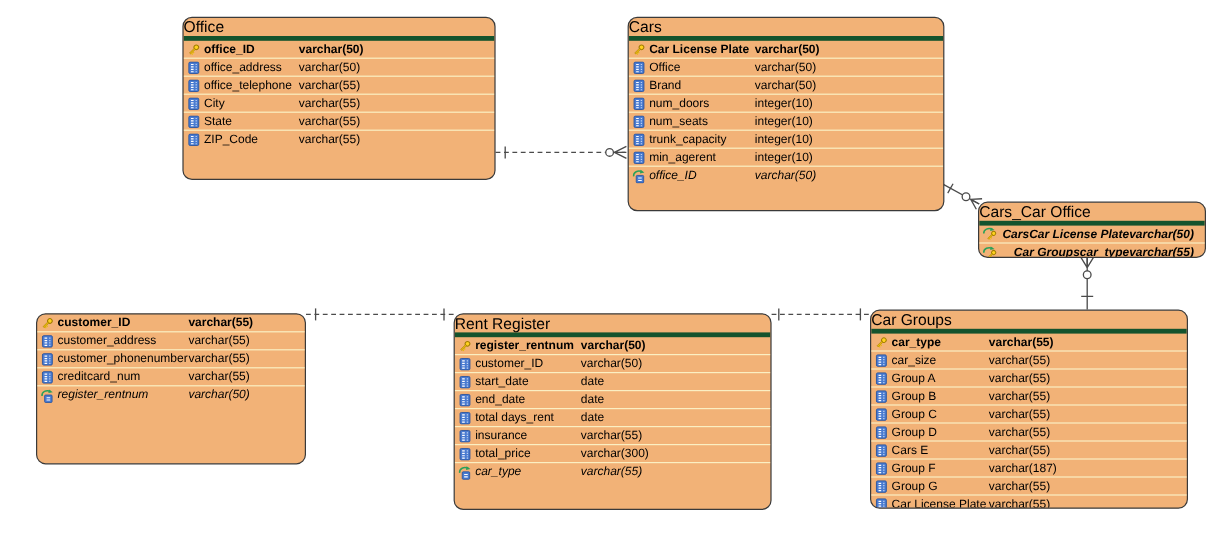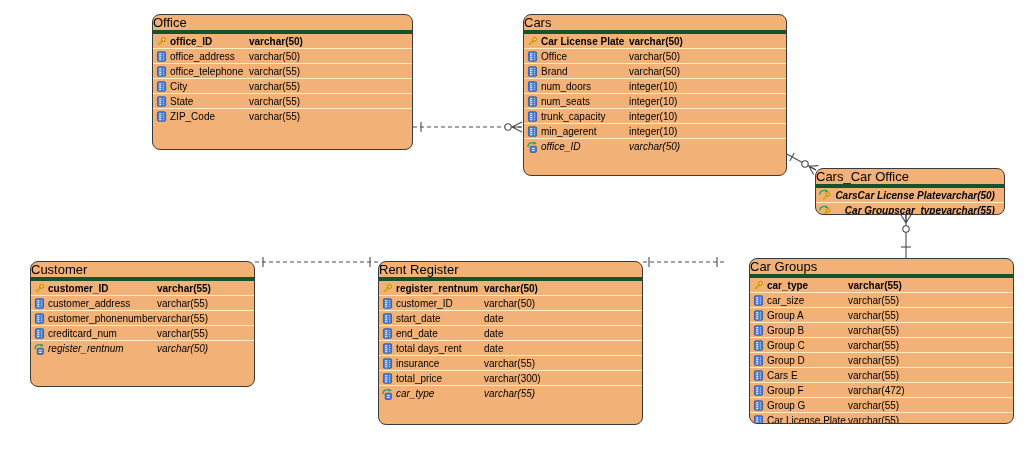--- a/index.html
+++ b/index.html
@@ -18,21 +18,21 @@
   .ftype{white-space:nowrap;}
   .pk{font-weight:bold;}
   .fk{font-style:italic;}
   .pkfk{font-weight:bold;font-style:italic;text-align:right;}
 
   #tbl-0{left:152px;top:14px;width:261px;height:136px;--nc:79px;}
   #tbl-1{left:523px;top:14px;width:264px;height:162px;--nc:88px;}
   #tbl-2{left:815px;top:168px;width:190px;height:47px;--nc:108px;}
   #tbl-3{left:30px;top:261px;width:225px;height:126px;--nc:109px;}
   #tbl-4{left:378px;top:261px;width:265px;height:164px;--nc:88px;}
-  #tbl-5{left:749px;top:258px;width:265px;height:166px;--nc:81px;}
+  #tbl-5{left:725px;top:258px;width:265px;height:166px;--nc:81px;}
 
   svg.connectors{position:absolute;left:0;top:0;pointer-events:none;}
   svg.connectors g{pointer-events:stroke;}
   .conn{stroke:#4b4b4b;stroke-width:1.1;fill:none;}
   .conn-circle{stroke:#4b4b4b;stroke-width:1.1;fill:#ffffff;}
 </style>
 </head>
 <body>
 
 <div class="canvas">
@@ -278,21 +278,20 @@
               <path d="M6.6 0.5 L9.8 2.6 L6.1 3.4 Z" fill="#2BA05A"></path>
             </svg>
           </span>
           <span class="fname">Car Groupscar_type</span>
           <span class="ftype">varchar(55)</span>
         </div>
       </div>
   </div>
 
   <div class="tbl" id="tbl-3">
-    <div class="t-title">Customer</div>
     <div class="t-body">
         <div class="row pk">
           <span class="ic">
             <svg width="11" height="11" viewBox="0 0 12 12">
               <g transform="rotate(45 6 6)">
                 <circle cx="6" cy="2.8" r="2.1" fill="#FFD21E" stroke="#A07C00" stroke-width="0.9"></circle>
                 <rect x="5.3" y="4.6" width="1.4" height="6.2" fill="#E8B90A" stroke="#A07C00" stroke-width="0.5"></rect>
                 <rect x="6.7" y="7.4" width="1.6" height="1.1" fill="#E8B90A"></rect>
                 <rect x="6.7" y="9.2" width="1.6" height="1.1" fill="#E8B90A"></rect>
               </g>
@@ -532,21 +531,21 @@
         </div>
         <div class="row col">
           <span class="ic">
             <svg width="11" height="11" viewBox="0 0 12 12">
               <rect x="1.5" y="0.8" width="9" height="10.4" rx="1.2" fill="#4A7BD0" stroke="#27529E" stroke-width="0.8"></rect>
               <path d="M3.4 3h2.4M3.4 5.2h2.4M3.4 7.4h2.4M3.4 9.6h2.4" stroke="#ffffff" stroke-width="1.1"></path>
               <path d="M7.6 3h1.2M7.6 5.2h1.2M7.6 7.4h1.2M7.6 9.6h1.2" stroke="#BCD0F0" stroke-width="1.1"></path>
             </svg>
           </span>
           <span class="fname">Group F</span>
-          <span class="ftype">varchar(472)</span>
+          <span class="ftype">varchar(187)</span>
         </div>
         <div class="row col">
           <span class="ic">
             <svg width="11" height="11" viewBox="0 0 12 12">
               <rect x="1.5" y="0.8" width="9" height="10.4" rx="1.2" fill="#4A7BD0" stroke="#27529E" stroke-width="0.8"></rect>
               <path d="M3.4 3h2.4M3.4 5.2h2.4M3.4 7.4h2.4M3.4 9.6h2.4" stroke="#ffffff" stroke-width="1.1"></path>
               <path d="M7.6 3h1.2M7.6 5.2h1.2M7.6 7.4h1.2M7.6 9.6h1.2" stroke="#BCD0F0" stroke-width="1.1"></path>
             </svg>
           </span>
           <span class="fname">Group G</span>

